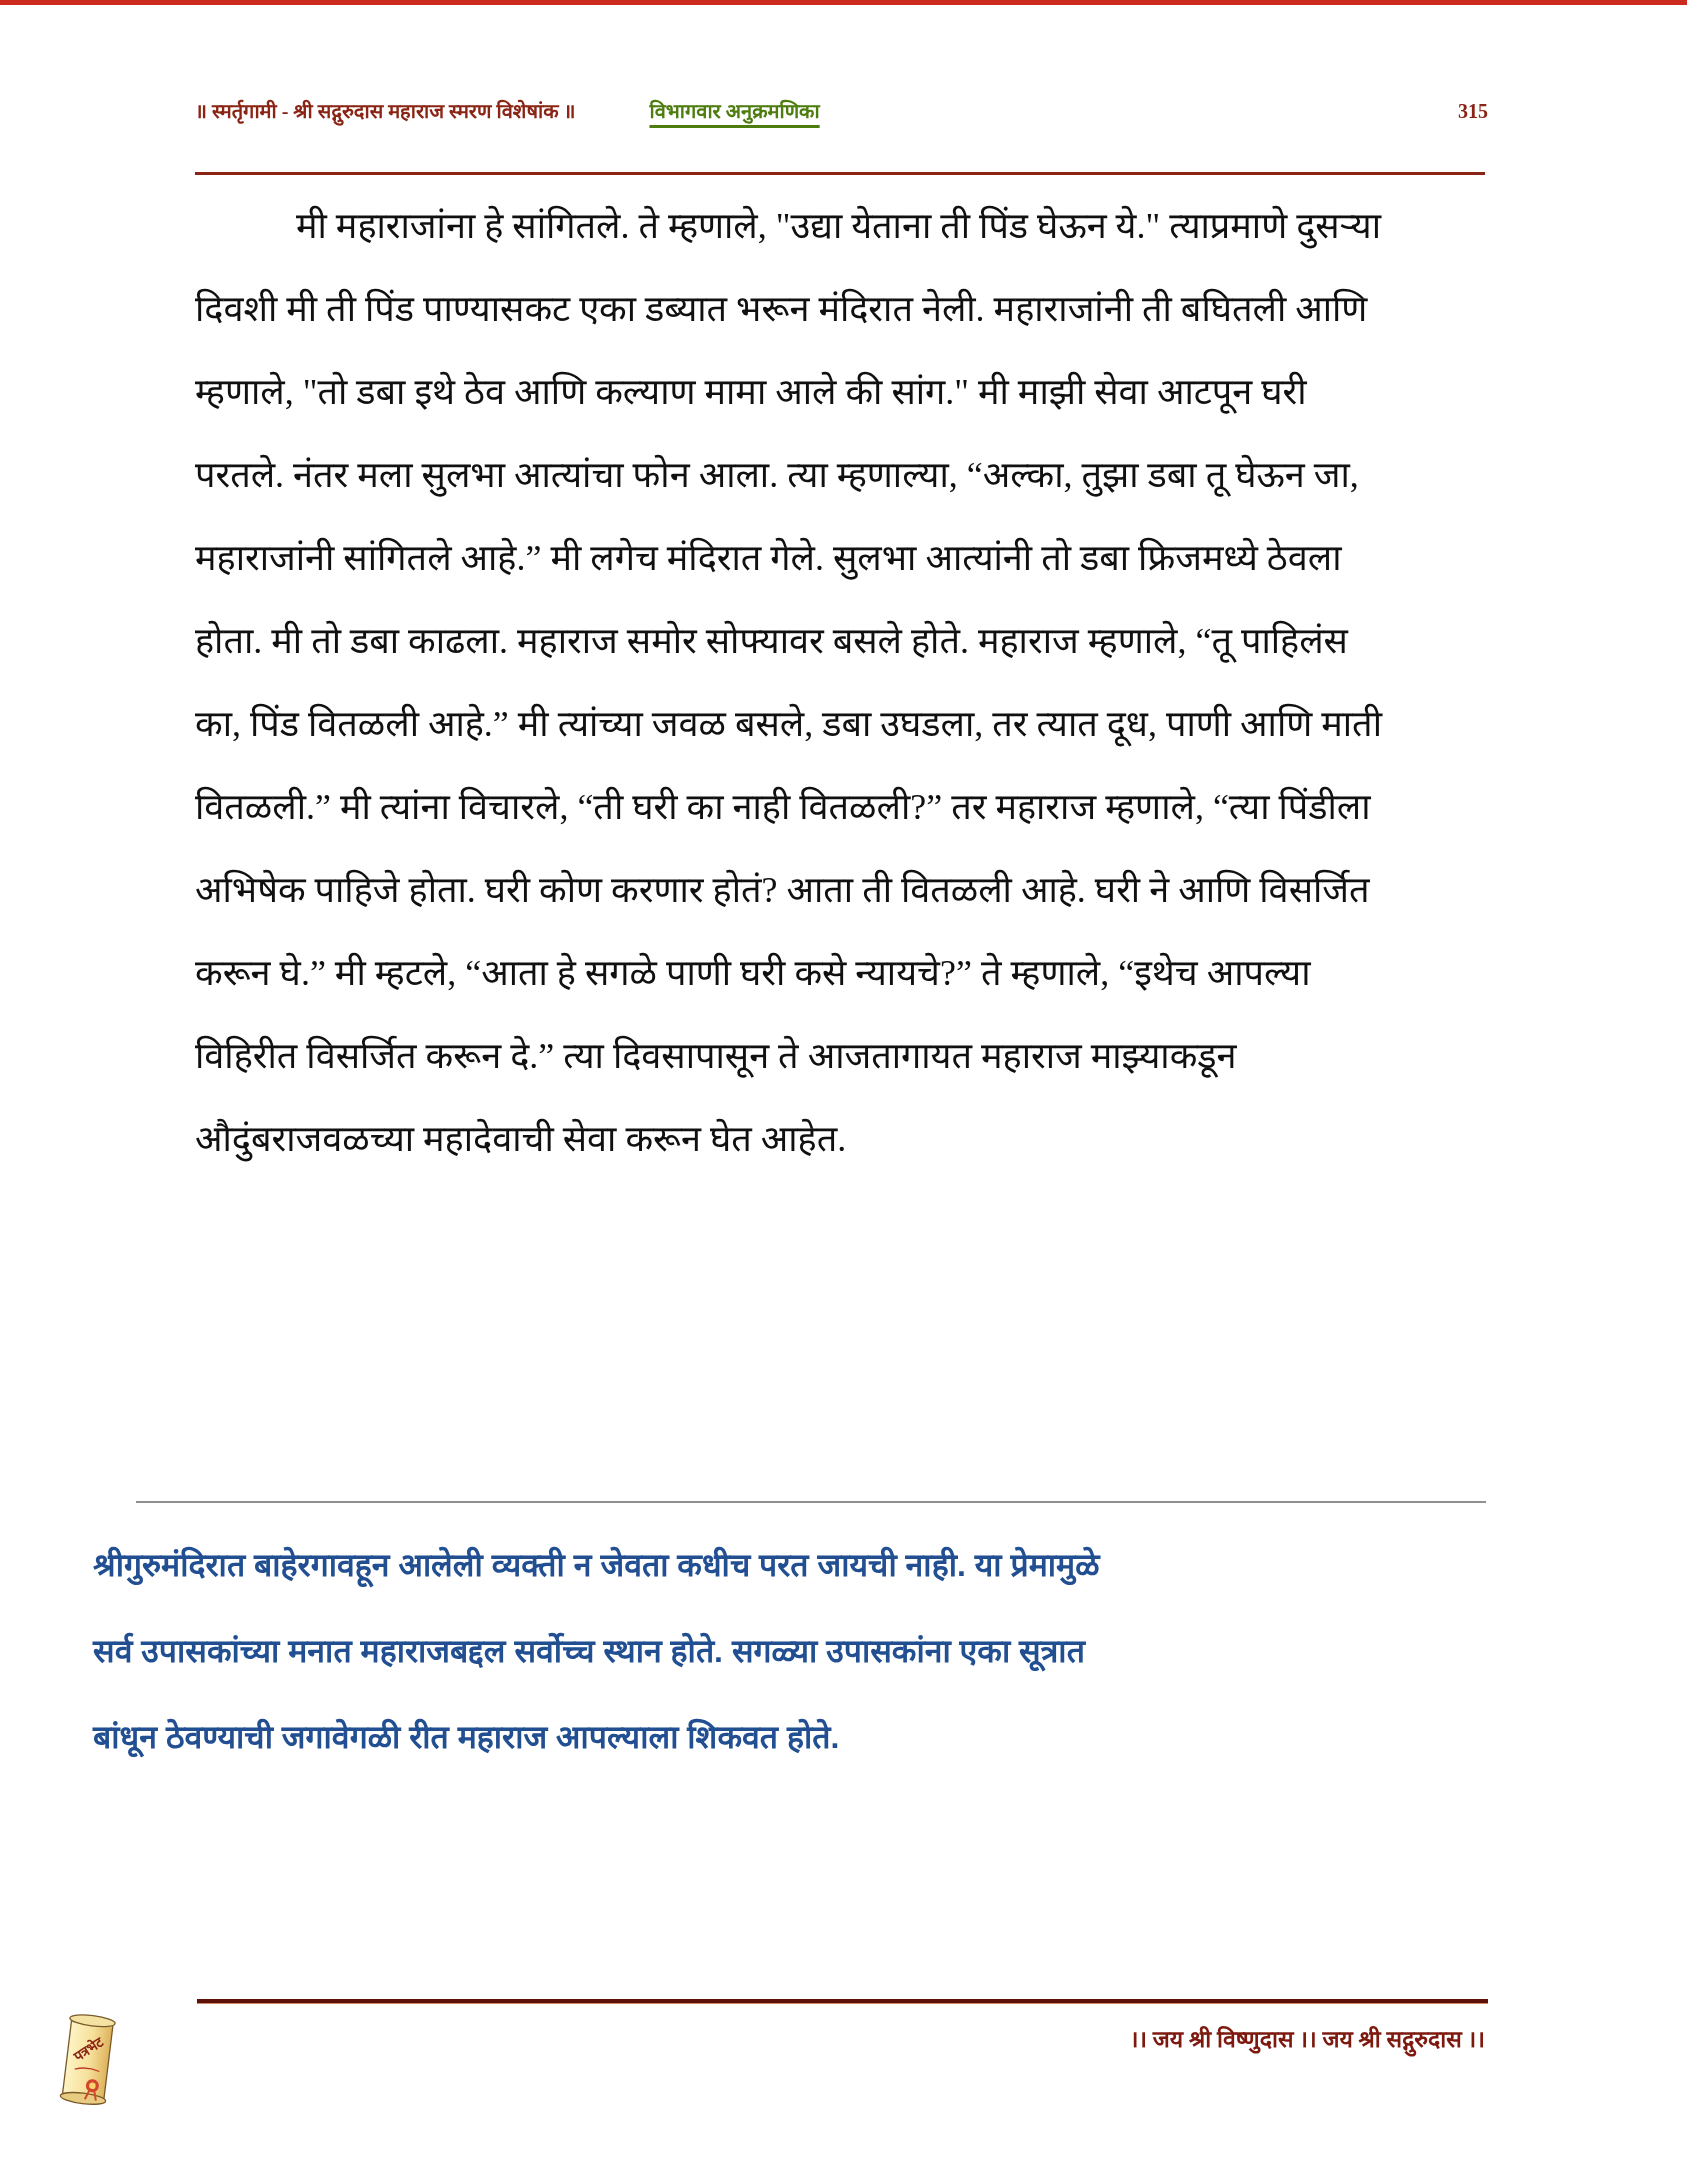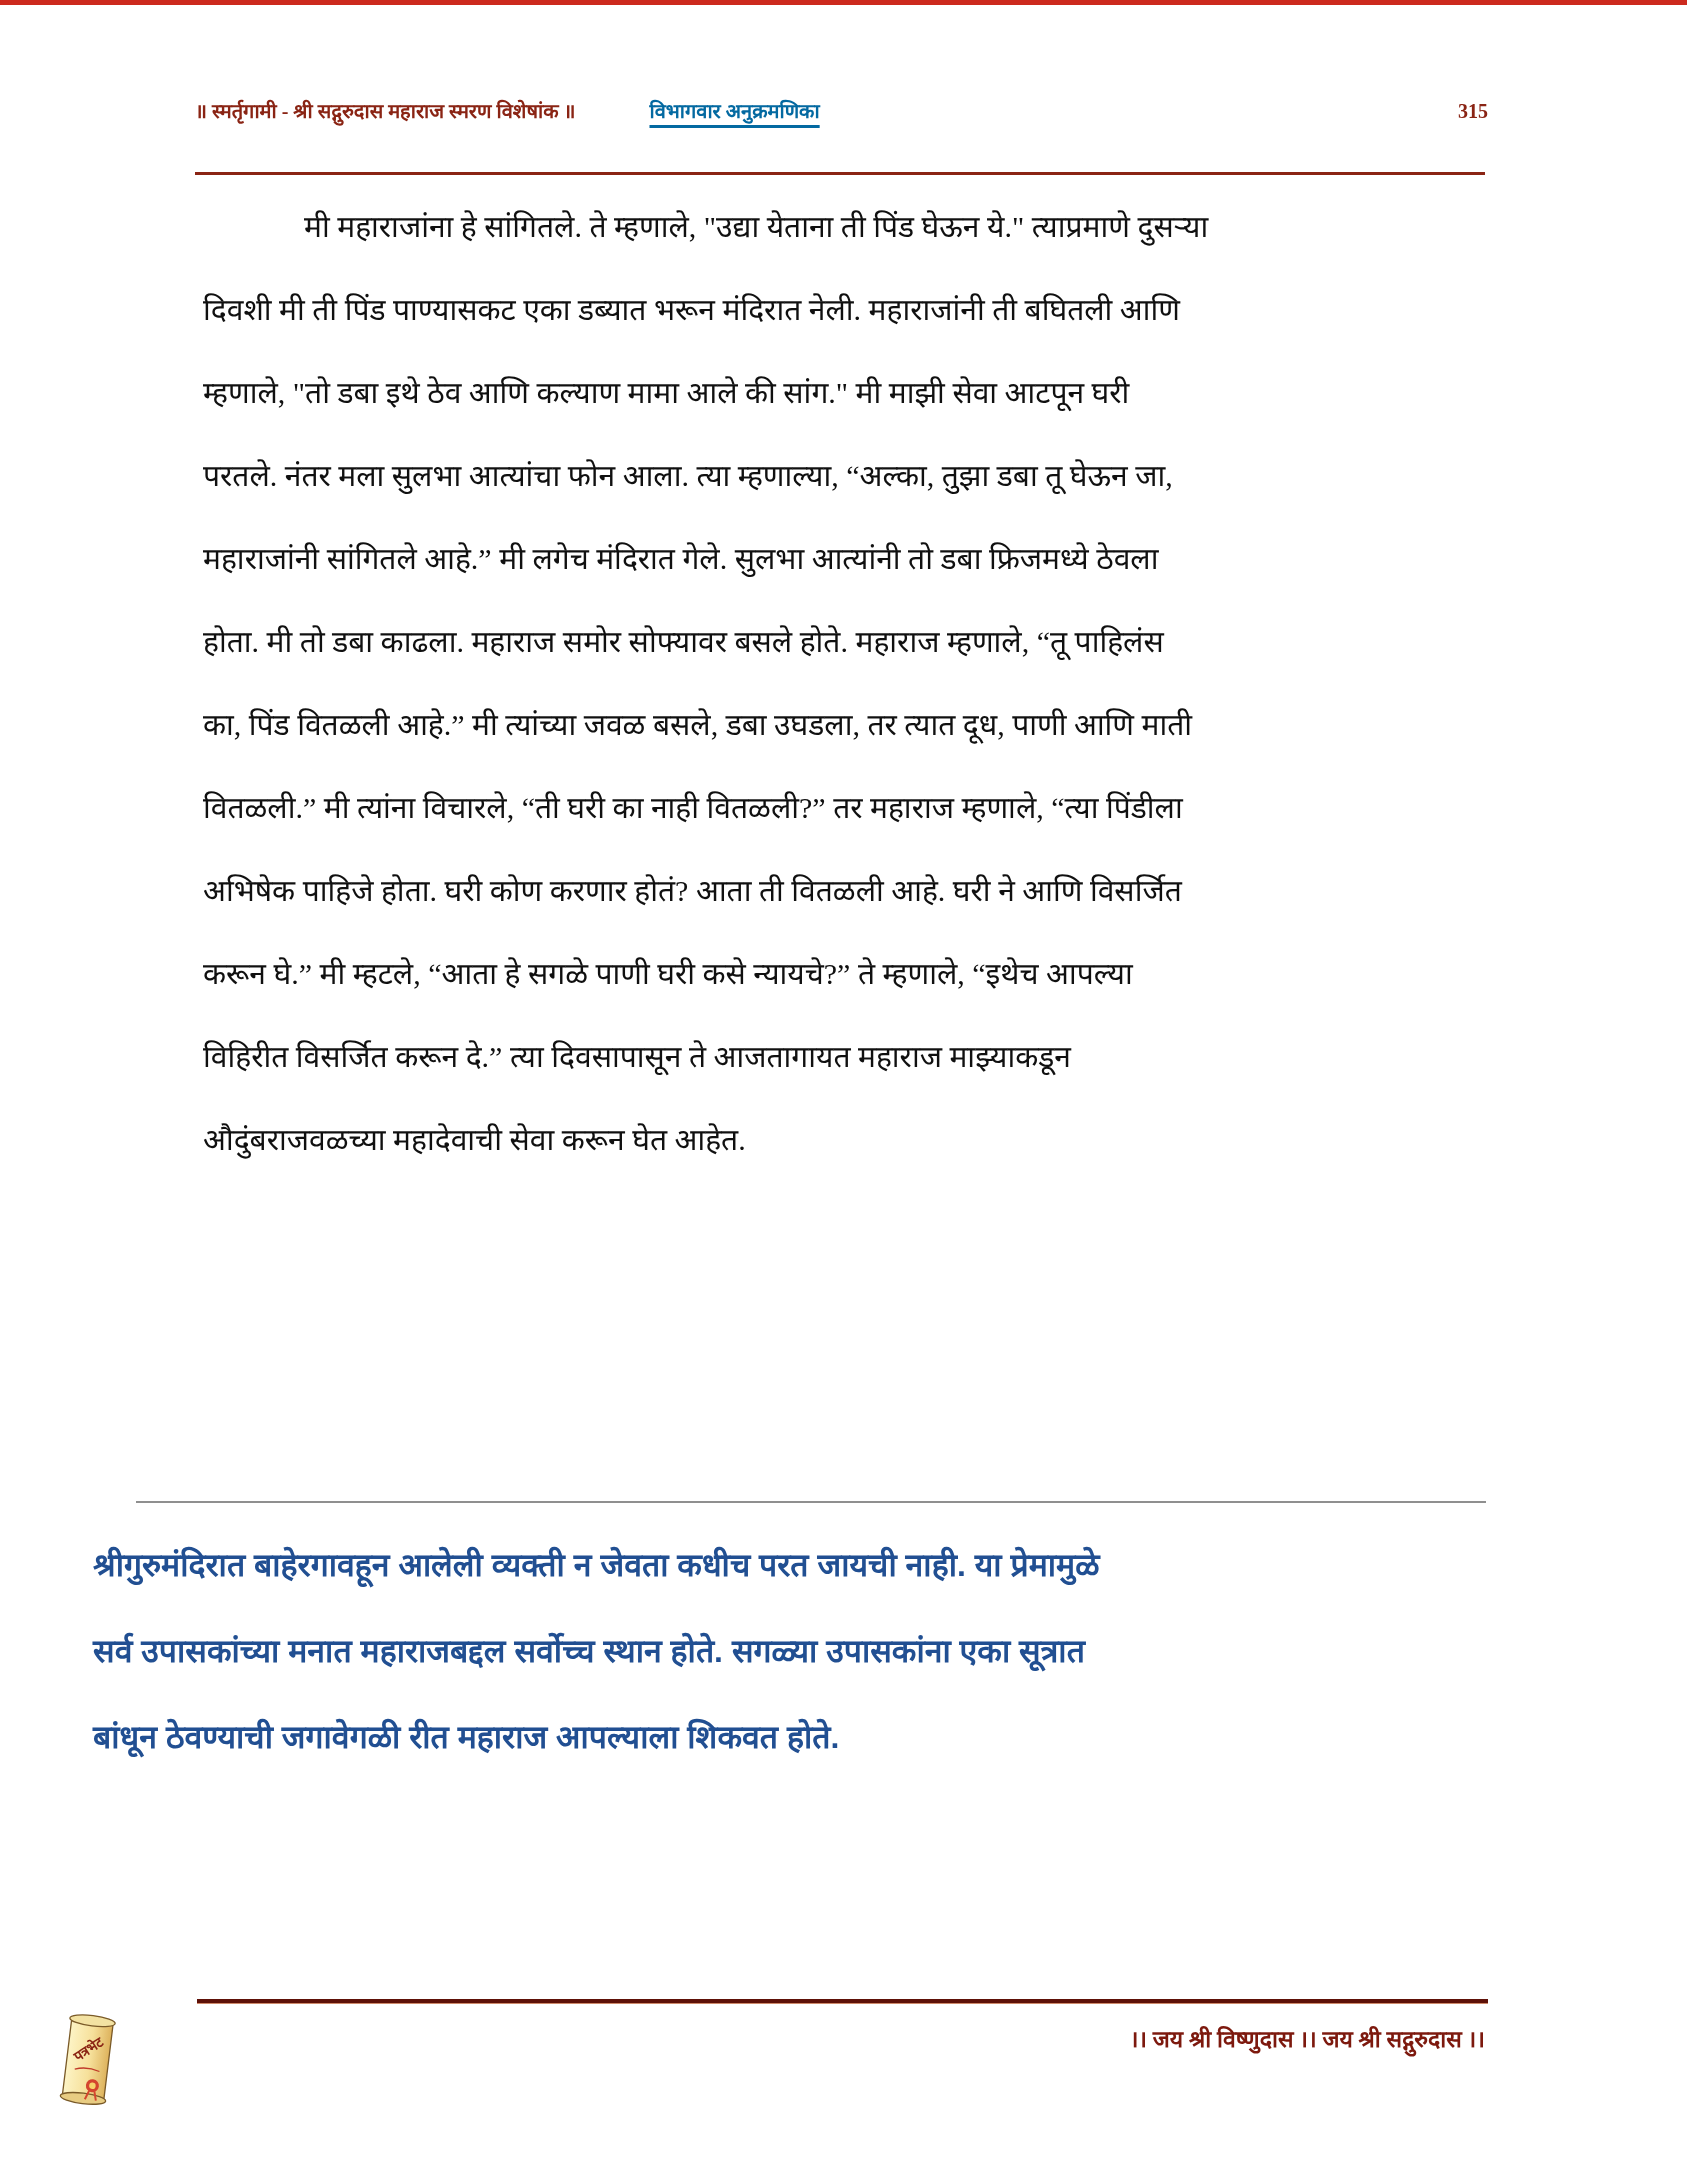--- a/index.html
+++ b/index.html
@@ -18,37 +18,37 @@
   }
 
   .header {
     position: absolute; left: 195px; top: 97px; width: 1293px;
     display: flex; align-items: baseline;
     font-size: 20px; font-weight: bold; color: #8a2414;
     white-space: nowrap;
   }
   .index-link {
     margin-left: 74px;
-    color: #0369a1;
+    color: #4d7c0f;
     text-decoration: underline;
     text-decoration-thickness: 2.6px;
     text-underline-offset: 6.6px;
     cursor: pointer;
   }
   .page-number { margin-left: auto; color: #8a2414; text-align: right; }
 
   .header-rule {
     position: absolute; left: 195px; top: 172px;
     width: 1290px; height: 3.3px;
     background: #8a2414;
   }
 
   .story {
-    position: absolute; left: 203px; top: 185px; width: 1293px;
-    font-size: 30px; line-height: 83px; color: #101010;
+    position: absolute; left: 195px; top: 185px; width: 1293px;
+    font-size: 36px; line-height: 83px; color: #101010;
   }
   .story .line { white-space: nowrap; }
   .story .line.indent { padding-left: 101px; }
 
   .section-separator {
     position: absolute; left: 136px; top: 1501px;
     width: 1350px; height: 2px;
     background: #8f8f8f;
   }
 

